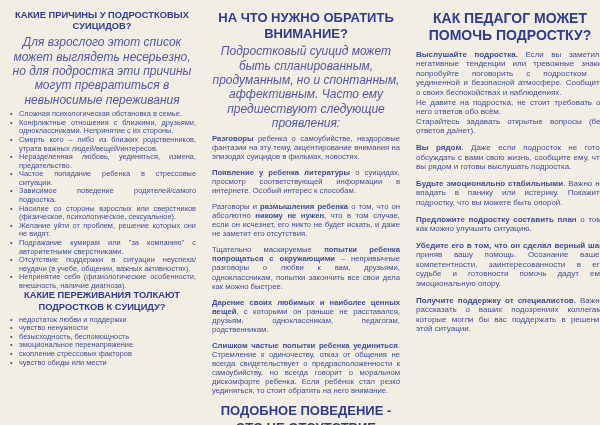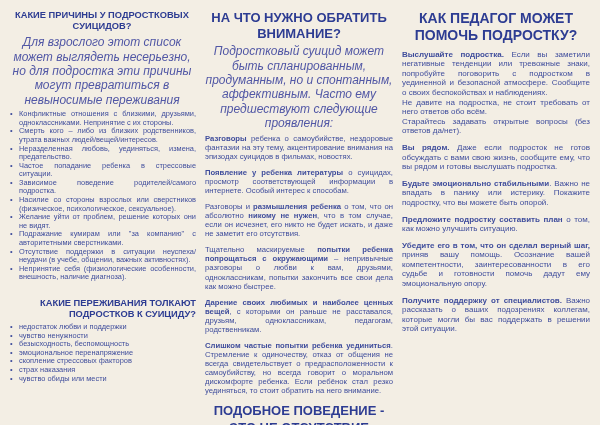--- a/index.html
+++ b/index.html
@@ -2,74 +2,74 @@
 <html style="--bg: #f3eee4; --heading: #2d3c92; --body: #3f4d9c; --accent: #5157a5;"><head>
 <meta charset="utf-8">
 <style>
   html,body{margin:0;padding:0;}
   .page{
     width:600px;height:425px;box-sizing:border-box;
     background:var(--bg,#f3eee4);
     color:var(--body,#3f4d9c);
     font-family:"Liberation Sans",sans-serif;
     display:grid;grid-template-columns:188px 188px 188px;
-    column-gap:9px;padding:10px 8px 12px;overflow:hidden;
+    column-gap:16px;padding:10px 8px 12px;overflow:hidden;
   }
   .col{min-width:0;}
   h2{color:var(--heading,#2d3c92);text-align:center;font-weight:700;margin:0 0 3px;line-height:1.2;}
   .col-causes h2{font-size:9.3px;}
   .col-signs  h2{font-size:13px;}
   .col-help   h2{font-size:14px;margin-bottom:6px;}
   .intro{
     color:var(--accent,#5157a5);font-style:italic;text-align:center;
     font-size:12px;line-height:1.2;margin:1px 0 3px;
   }
   .col-causes{font-size:7.4px;line-height:1.16;}
   .col-signs {font-size:7.7px;line-height:1.18;}
   .col-help  {font-size:8px;line-height:1.2;}
   ul.blist{list-style:none;margin:0;padding:0;}
   ul.blist li{position:relative;padding-left:11px;text-align:justify;}
   ul.blist li::before{content:"\2022";position:absolute;left:2px;}
-  h2.second{margin-top:16px;text-align:right;}
+  h2.second{margin-top:0;}
   .para{margin:0;text-align:justify;}
   .para.spaced{margin-top:7px;}
   b{font-weight:700;}
   .footer-block{
     color:var(--heading,#2d3c92);font-weight:700;text-align:center;
     font-size:13px;line-height:1.25;margin:8px 2px 0;
   }
 </style>
 </head>
 <body>
 
 <div class="page">
 
   <div class="col col-causes">
     <h2>КАКИЕ ПРИЧИНЫ У ПОДРОСТКОВЫХ СУИЦИДОВ?</h2>
     <p class="intro">Для взрослого этот список может выглядеть несерьезно, но для подростка эти причины могут превратиться в невыносимые переживания</p>
     <ul class="blist">
+        <li>Сложная психологическая обстановка в семье.</li>
         <li>Конфликтные отношения с близкими, друзьями, одноклассниками. Непринятие с их стороны.</li>
         <li>Смерть кого – либо из близких родственников, утрата важных людей/вещей/интересов.</li>
         <li>Неразделенная любовь, уединяться, измена, предательство.</li>
         <li>Частое попадание ребенка в стрессовые ситуации.</li>
         <li>Зависимое поведение родителей/самого подростка.</li>
         <li>Насилие со стороны взрослых или сверстников (физическое, психологическое, сексуальное).</li>
         <li>Желание уйти от проблем, решение которых они не видят.</li>
         <li>Подражание кумирам или "за компанию" с авторитетными сверстниками.</li>
         <li>Отсутствие поддержки в ситуации неуспеха/неудачи (в учебе, общении, важных активностях).</li>
         <li>Непринятие себя (физиологические особенности, внешность, наличие диагноза).</li>
       </ul>
     <h2 class="second">КАКИЕ ПЕРЕЖИВАНИЯ ТОЛКАЮТ ПОДРОСТКОВ К СУИЦИДУ?</h2>
     <ul class="blist">
         <li>недостаток любви и поддержки</li>
         <li>чувство ненужности</li>
         <li>безысходность, беспомощность</li>
         <li>эмоциональное перенапряжение</li>
         <li>скопление стрессовых факторов</li>
-        <li>страх наказания</li>
         <li>чувство обиды или мести</li>
       </ul>
   </div>
 
   <div class="col col-signs">
     <h2>НА ЧТО НУЖНО ОБРАТИТЬ ВНИМАНИЕ?</h2>
     <p class="intro">Подростковый суицид может быть спланированным, продуманным, но и спонтанным, аффективным. Часто ему предшествуют следующие проявления:</p>
     <div>
         <p class="para"><b>Разговоры</b> ребенка о самоубийстве, нездоровые фантазии на эту тему, акцентирование внимания на эпизодах суицидов в фильмах, новостях.</p>
         <p class="para spaced"><b>Появление у ребенка литературы</b> о суицидах, просмотр соответствующей информации в интернете. Особый интерес к способам.</p>

